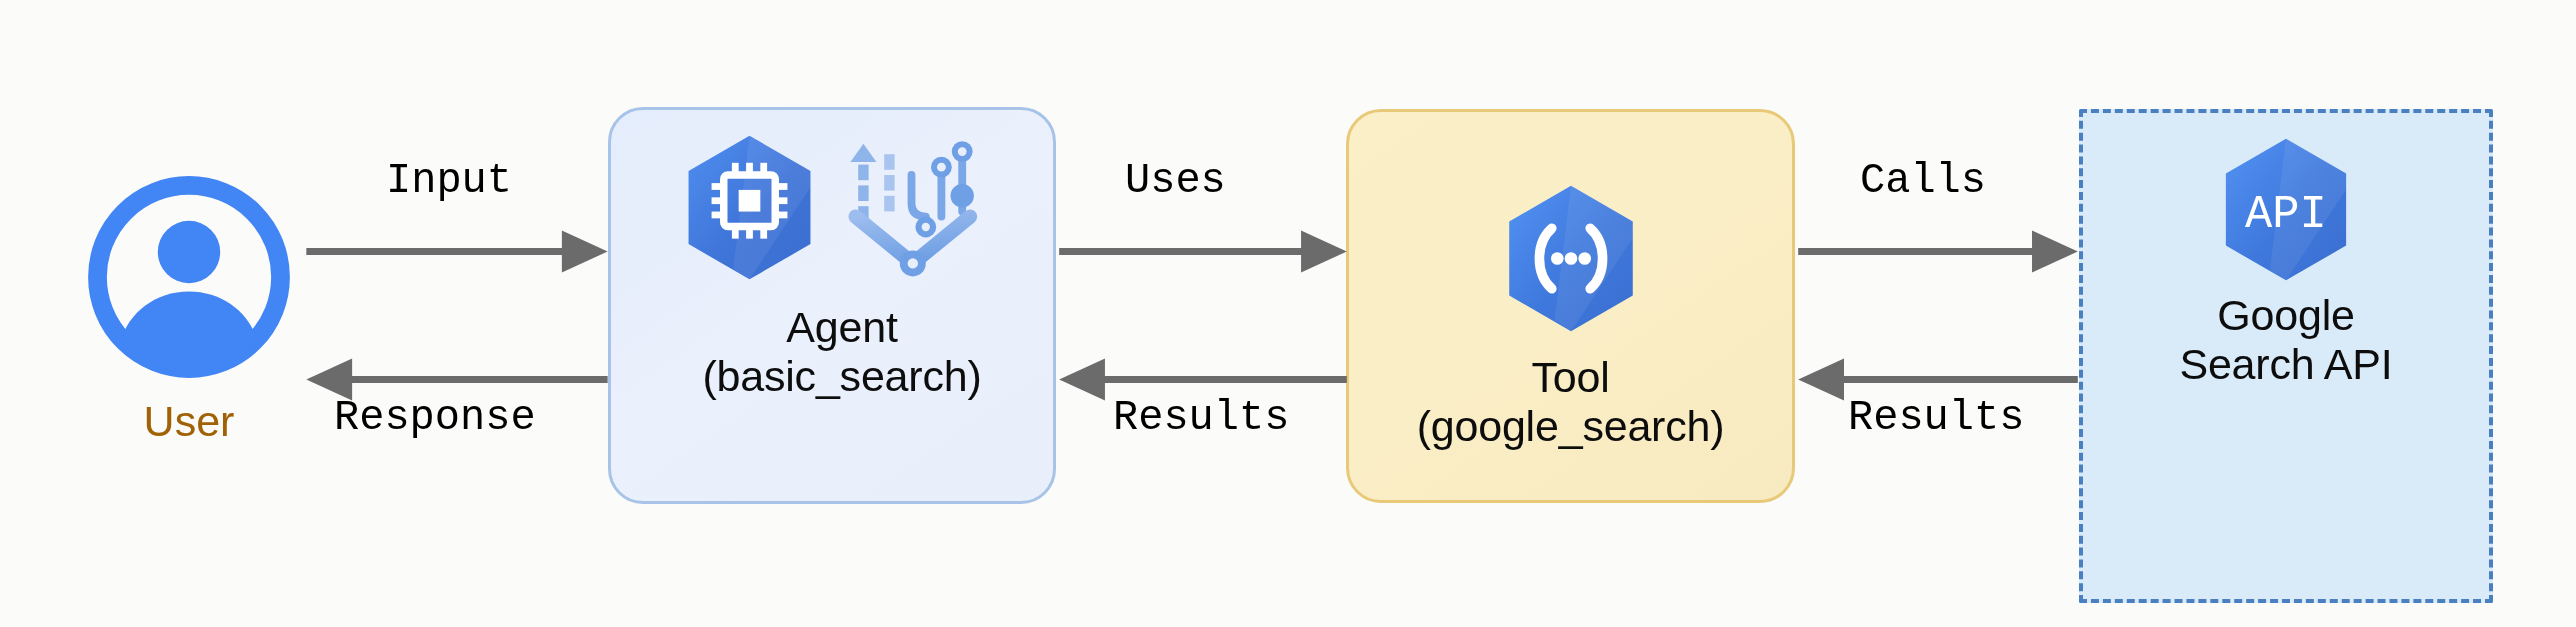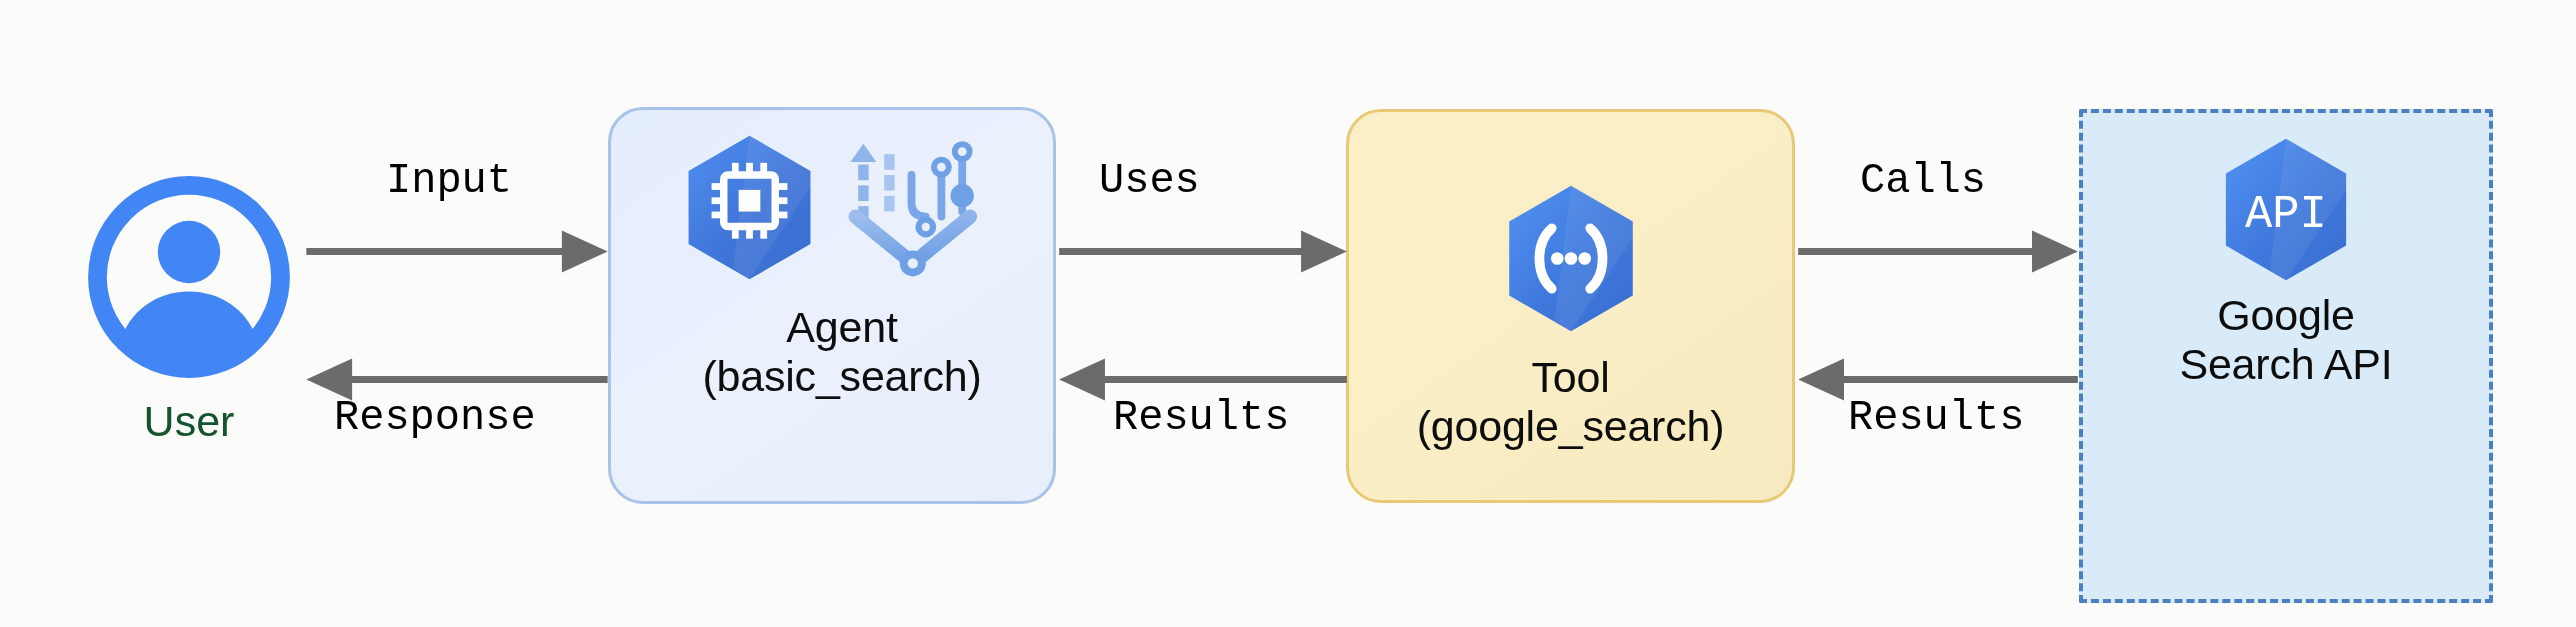--- a/index.html
+++ b/index.html
@@ -88,21 +88,21 @@
     left: 48px;
     top: 173px;
     width: 282px;
     display: flex;
     flex-direction: column;
     align-items: center;
   }
   .user-caption {
     margin-top: 16px;
     font-size: 43px;
-    color: #14532d;
+    color: #a16207;
     text-align: center;
     font-family: "Liberation Sans", sans-serif;
   }
 
   
   .edge {
     position: absolute;
     height: 0;
   }
   .edge svg { display: block; overflow: visible; }
@@ -278,21 +278,21 @@
     </svg>
   </div>
   <div class="edge-label abs" style="left:334px; top:394px;">Response</div>
 
   <div class="edge abs" style="left:1059px; top:229px; width:288px;">
     <svg width="288" height="45" viewBox="0 0 358 56">
       <line x1="0" y1="28" x2="313" y2="28" stroke="#6b6b6b" stroke-width="9"></line>
       <polygon points="358,28 301,2 301,54" fill="#6b6b6b"></polygon>
     </svg>
   </div>
-  <div class="edge-label abs" style="left:1099px; top:157px;">Uses</div>
+  <div class="edge-label abs" style="left:1125px; top:157px;">Uses</div>
 
   <div class="edge abs" style="left:1059px; top:357px; width:288px;">
     <svg width="288" height="45" viewBox="0 0 358 56">
       <line x1="45" y1="28" x2="358" y2="28" stroke="#6b6b6b" stroke-width="9"></line>
       <polygon points="0,28 57,2 57,54" fill="#6b6b6b"></polygon>
     </svg>
   </div>
   <div class="edge-label abs" style="left:1113px; top:394px;">Results</div>
 
   <div class="edge abs" style="left:1798px; top:229px; width:280px;">

